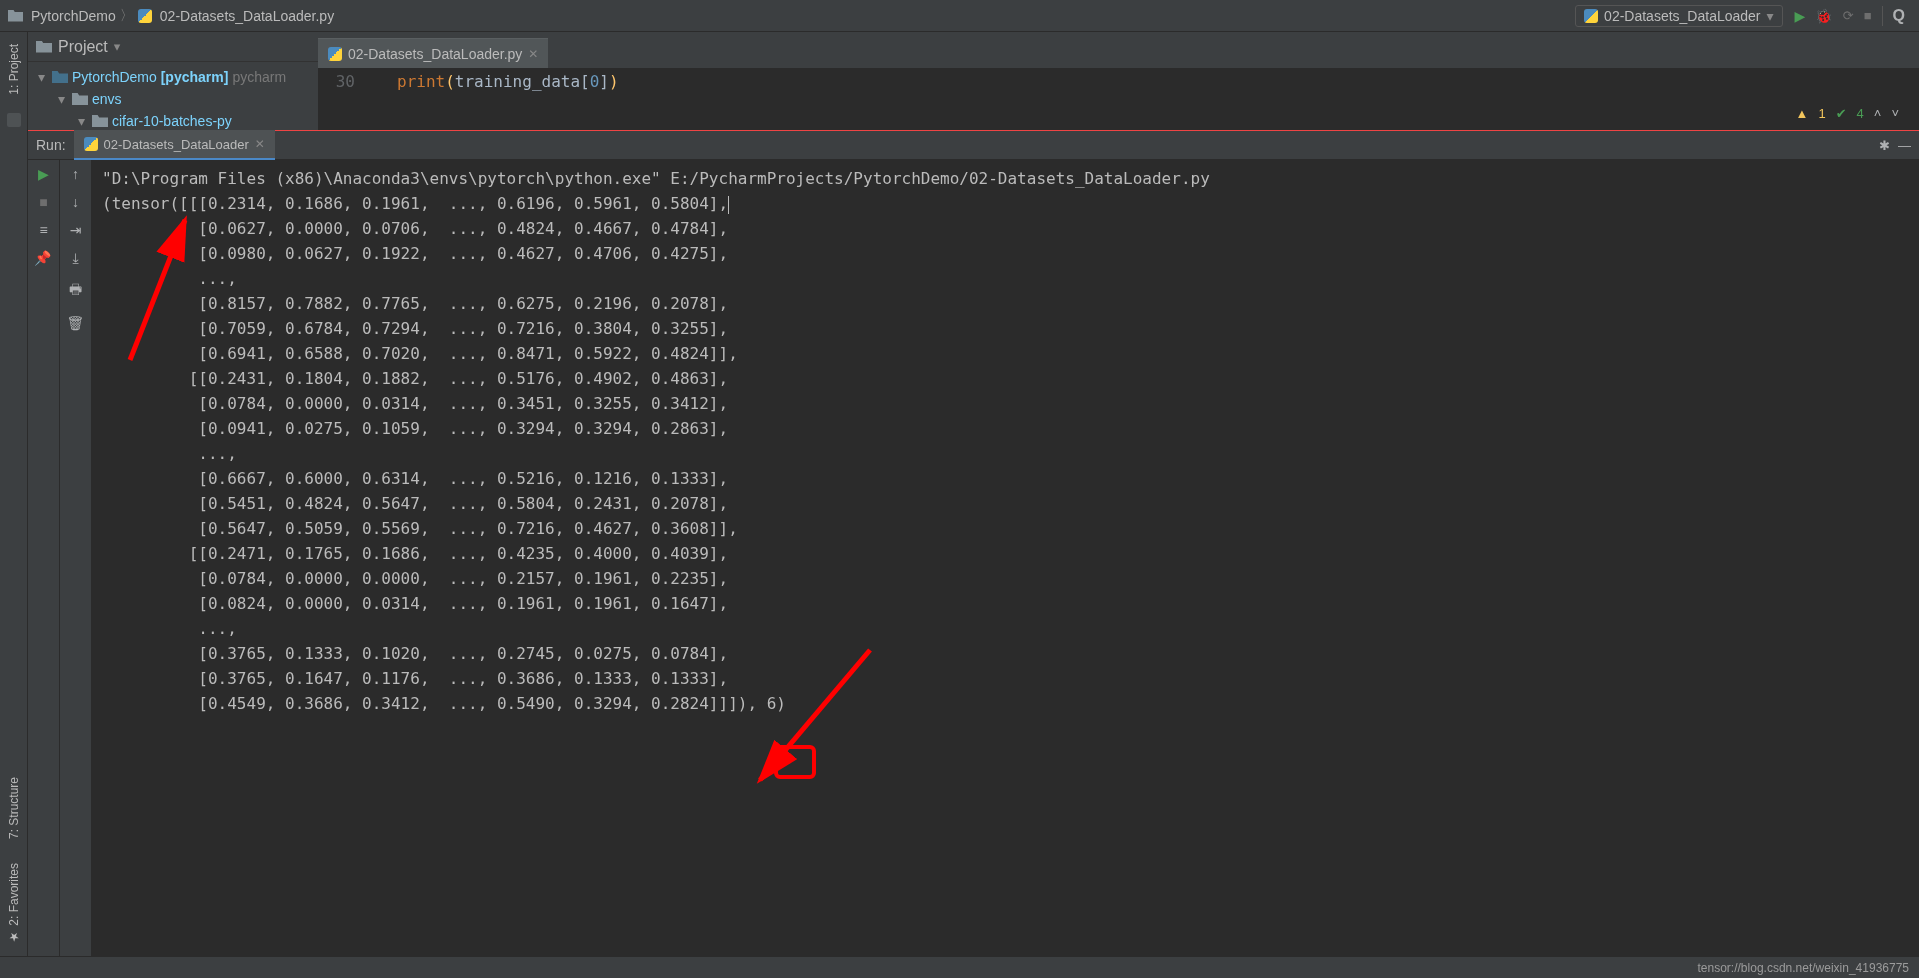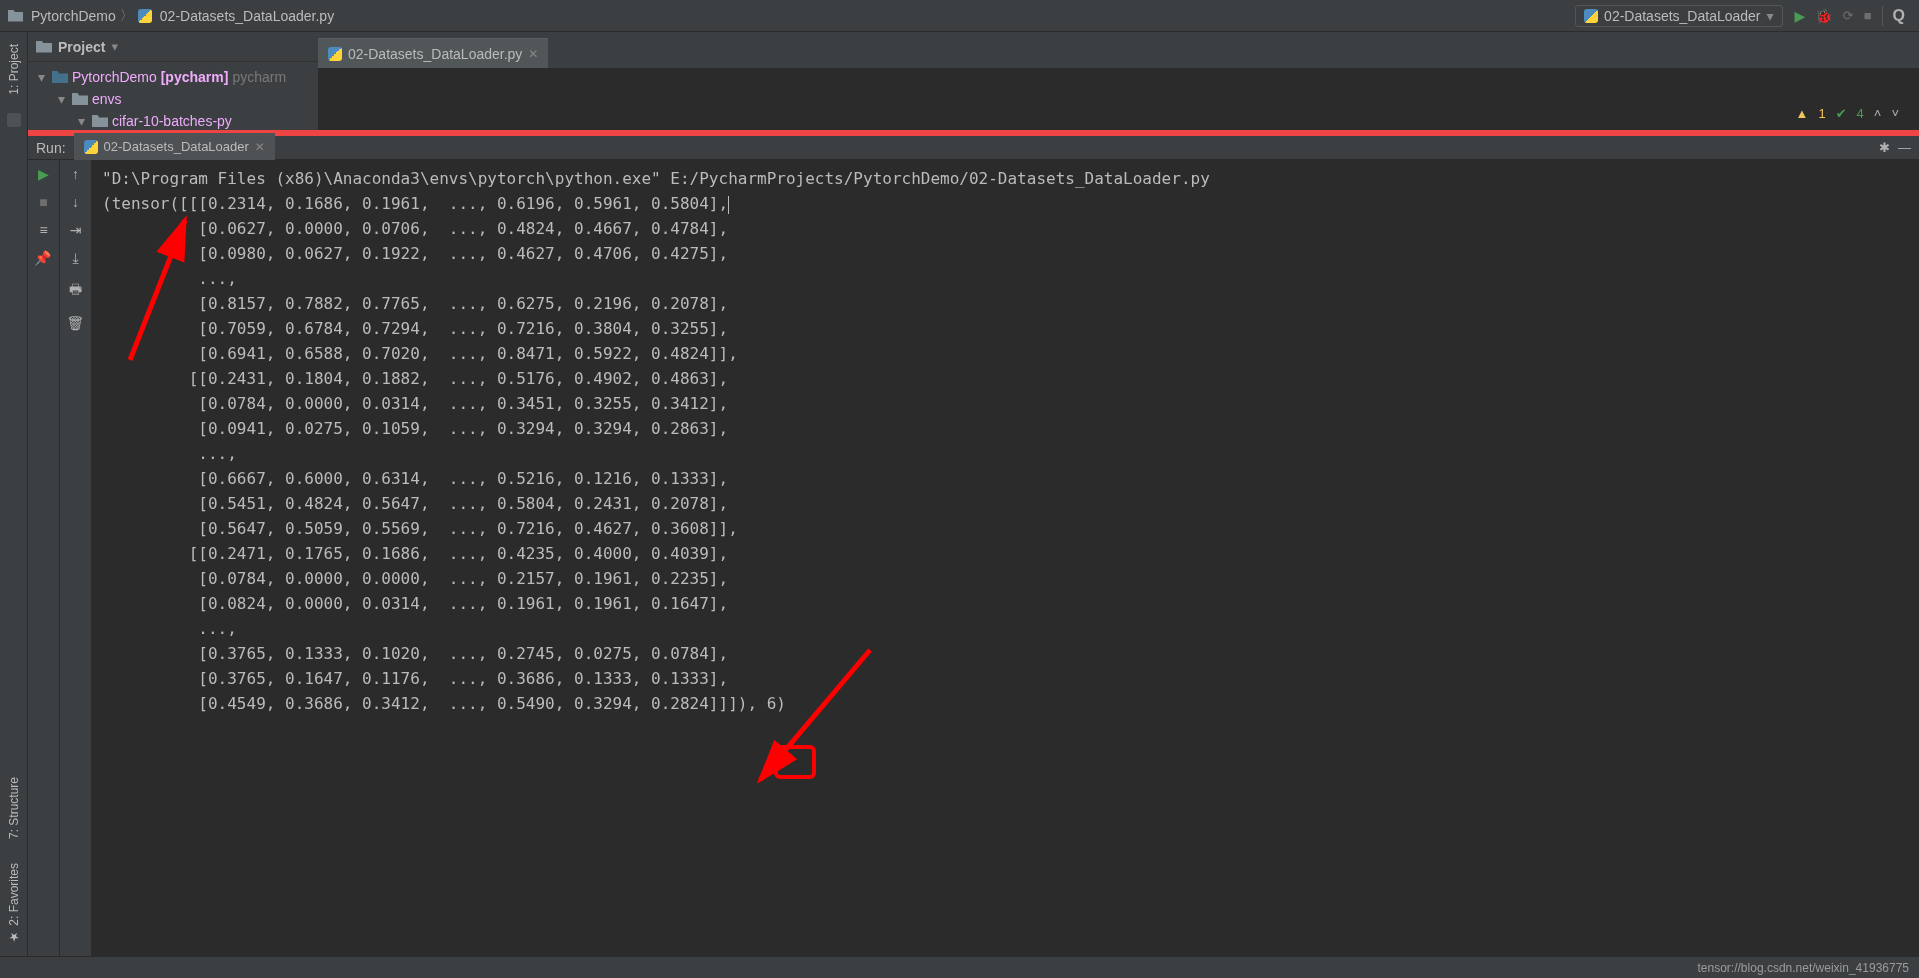--- a/index.html
+++ b/index.html
@@ -75,38 +75,38 @@
     background: #3c3f41;
   }
   .project-header {
     height: 30px; display: flex; align-items: center; gap: 6px;
     padding: 0 8px; border-bottom: 1px solid #323232;
   }
   .project-header .panel-icon {
     width: 16px; height: 12px; background: #87939a;
     clip-path: polygon(0 0, 35% 0, 45% 20%, 100% 20%, 100% 100%, 0 100%);
   }
-  .project-header .title { font-size: 14px; color: #bbbbbb; font-weight: bold; }
+  .project-header .title { font-size: 16px; color: #bbbbbb; }
   .project-header .caret { color: #888; }
   .project-header .spacer { flex: 1; }
   .project-header .ico { color: #afb1b3; font-size: 14px; margin: 0 4px; }
 
   
   .project-tree {
     padding: 4px 0;
     font-size: 14px;
   }
   .tree-row { display: flex; align-items: center; height: 22px; gap: 4px; padding-left: 10px; }
   .tree-row .tw { width: 10px; color: #888; }
   .tree-row .dir-icon {
     width: 16px; height: 12px; background: #43708b;
     clip-path: polygon(0 0, 35% 0, 45% 20%, 100% 20%, 100% 100%, 0 100%);
   }
   .tree-row .dir-icon.gray { background: #87939a; }
-  .tree-row .label { color: #f0abfc; }
+  .tree-row .label { color: #7dd3fc; }
   .tree-row .label .bold { font-weight: bold; }
   .tree-row .hint { color: #787878; }
 
   
   .editor-area {
     position: absolute; left: 318px; top: 38px; right: 0; height: 92px;
     background: #2b2b2b;
   }
   .editor-tabs {
     height: 30px; background: #3c3f41; display: flex; align-items: flex-end;
@@ -148,21 +148,21 @@
   .inspections .warn { color: #f2c55c; }
   .inspections .ok { color: #499c54; }
   .inspections .chev { color: #afb1b3; }
 
   
   .run-panel {
     position: absolute; left: 28px; right: 0; top: 130px; bottom: 22px;
     background: #2b2b2b; display: flex; flex-direction: column;
   }
   .run-header {
-    height: 30px; background: #3c3f41; border-top: 6px solid #ef4444; border-bottom: 1px solid #2b2b2b;
+    height: 30px; background: #3c3f41; border-top: 1px solid #ef4444; border-bottom: 1px solid #2b2b2b;
     display: flex; align-items: center; padding: 0 8px; gap: 8px;
   }
   .run-header .title { color: #bbbbbb; font-size: 14px; }
   .run-header .tab-active {
     background: #4e5254; border-bottom: 2px solid #4a88c7;
     padding: 4px 10px; display: flex; align-items: center; gap: 6px;
     height: 30px;
   }
   .run-header .tab-active .py-icon {
     width: 14px; height: 14px;
@@ -289,20 +289,24 @@
   </div>
 </div>
 
 <div class="editor-area">
   <div class="editor-tabs">
     <div class="editor-tab">
       <span class="py-icon"></span>
       <span>02-Datasets_DataLoader.py</span>
       <span class="close">✕</span>
     </div>
+  </div>
+  <div class="editor-body">
+    <div class="gutter">30</div>
+    <div class="code-line"><span style="display:inline-block;width:24px"></span><span class="kw">print</span><span class="paren-hl">(</span><span class="fn">training_data</span><span class="par">[</span><span class="num">0</span><span class="par">]</span><span class="paren-hl">)</span></div>
   </div>
   <div class="inspections">
     <span class="warn">▲</span>
       <span class="warn">1</span>
     <span class="ok">✔</span>
       <span style="color:#499c54">4</span>
     <span class="chev">˄</span>
     <span class="chev">˅</span>
   </div>
 </div>

